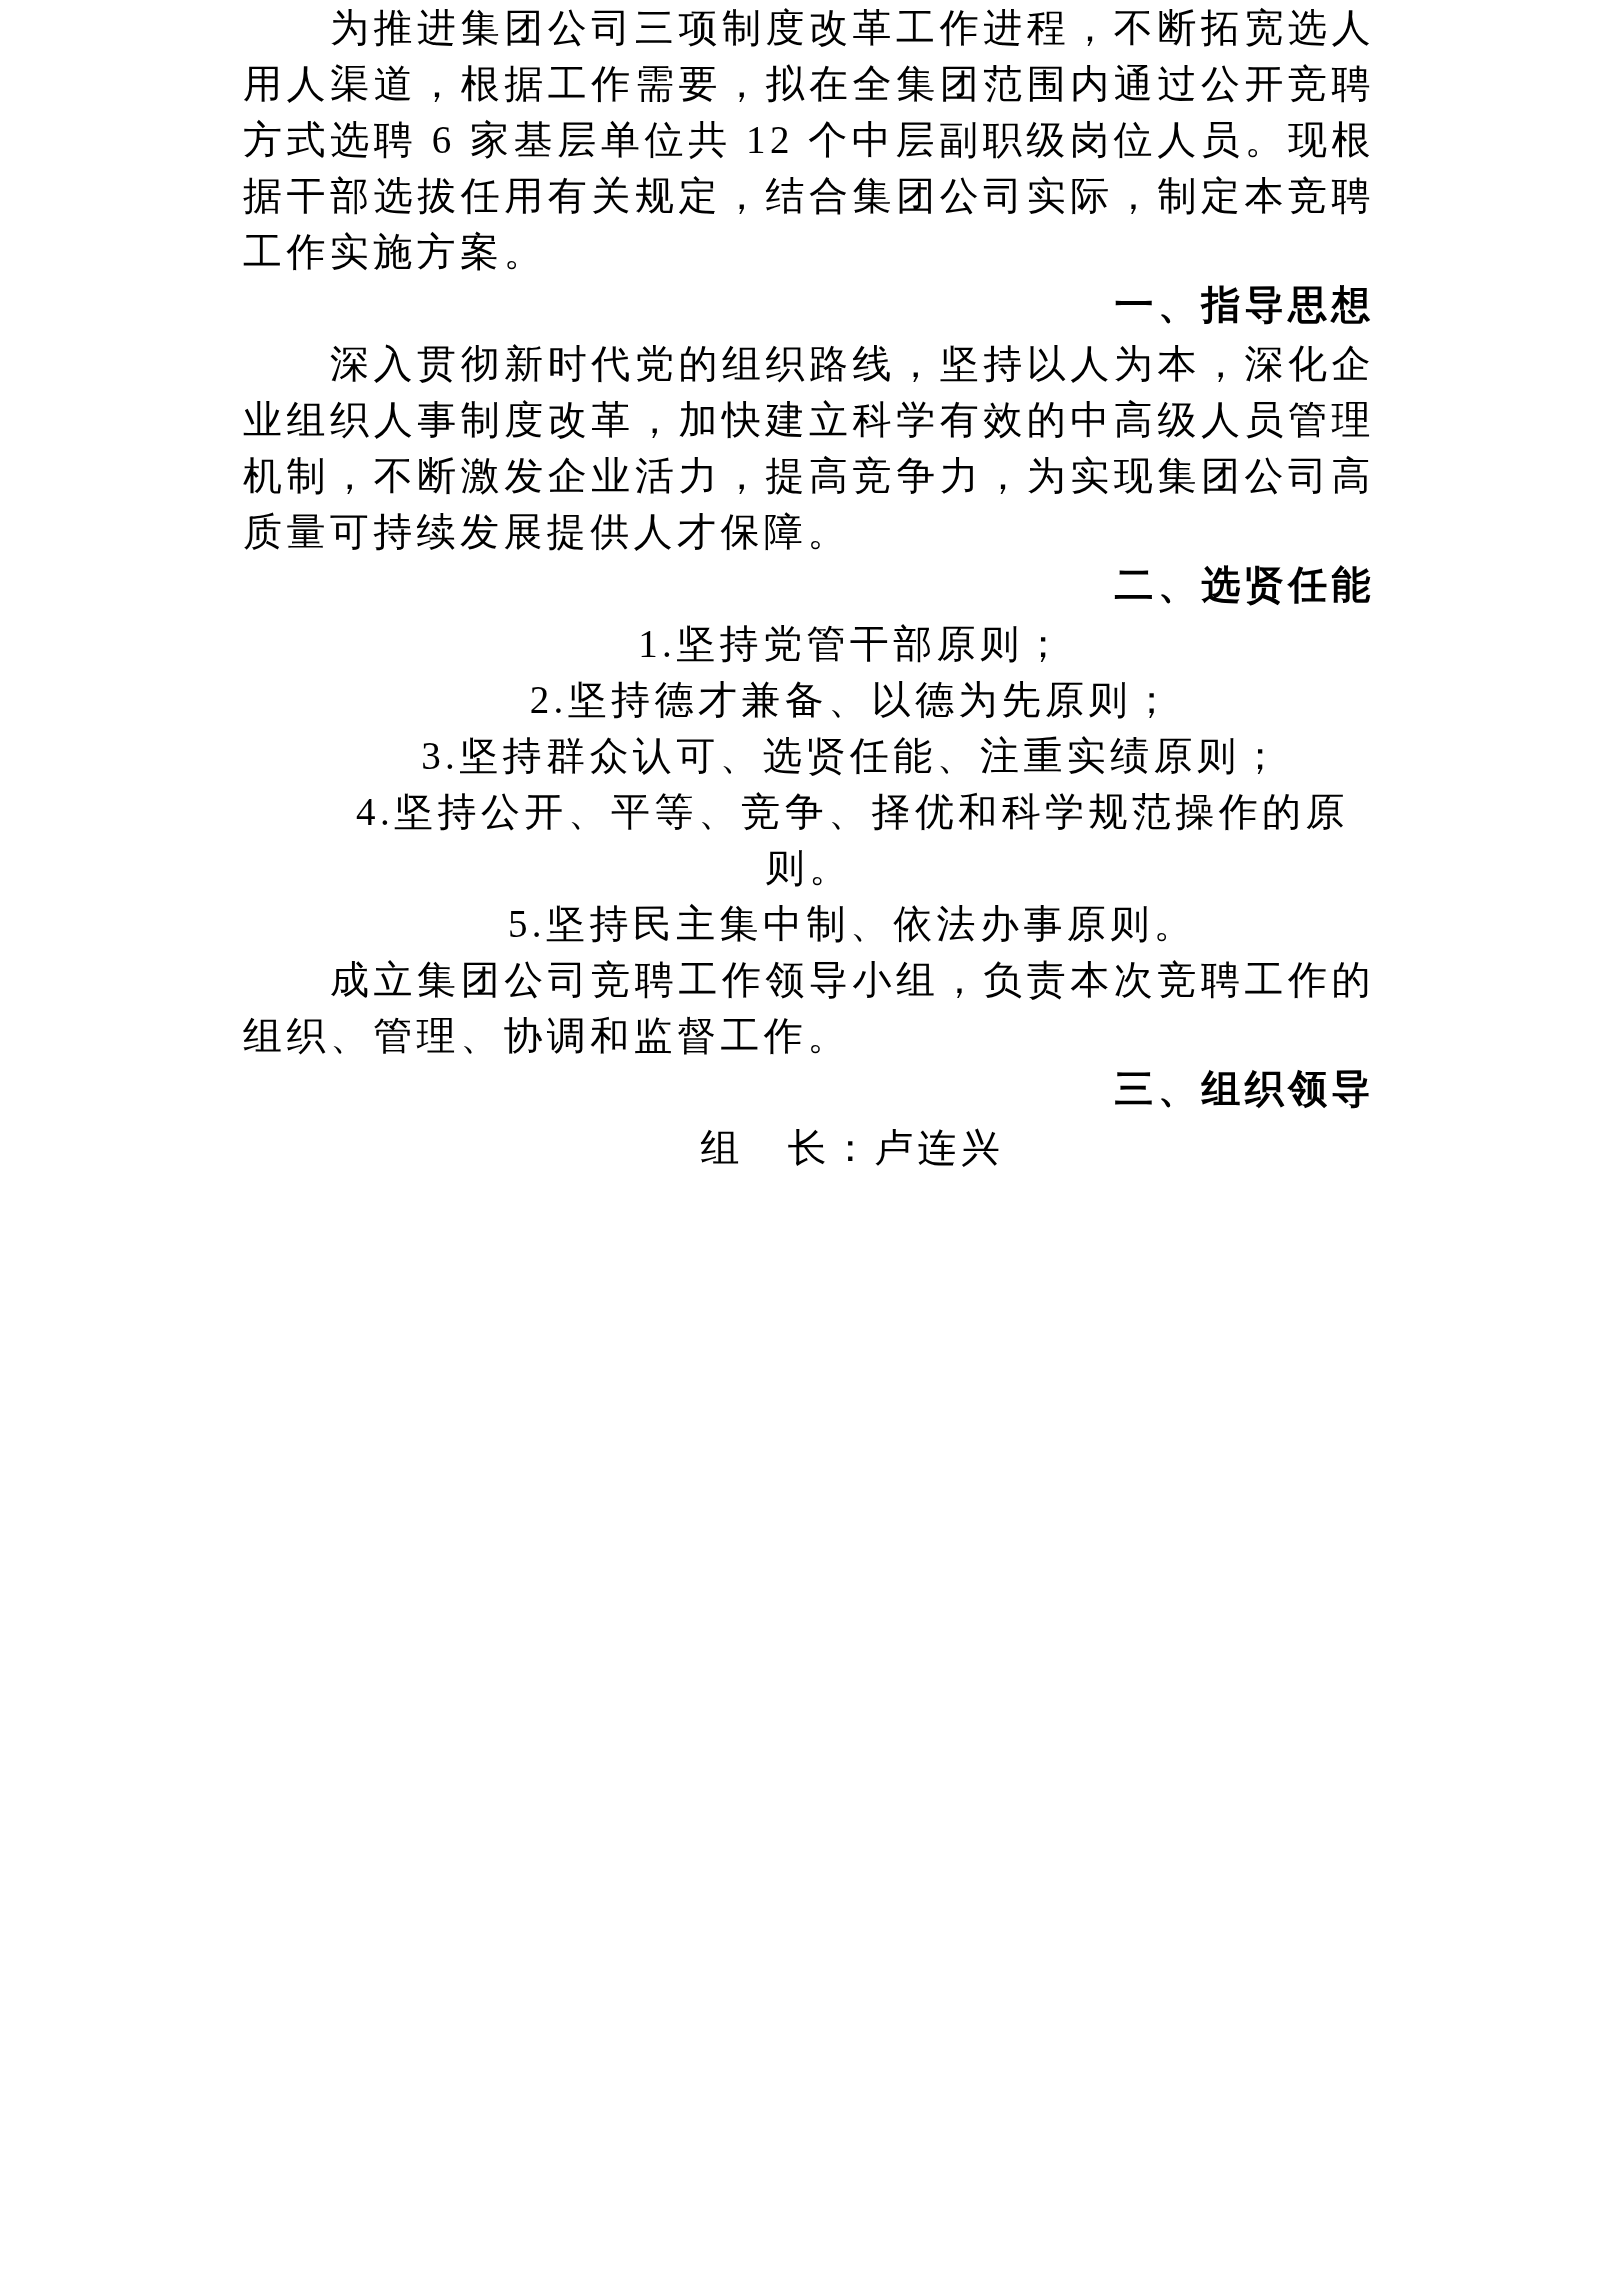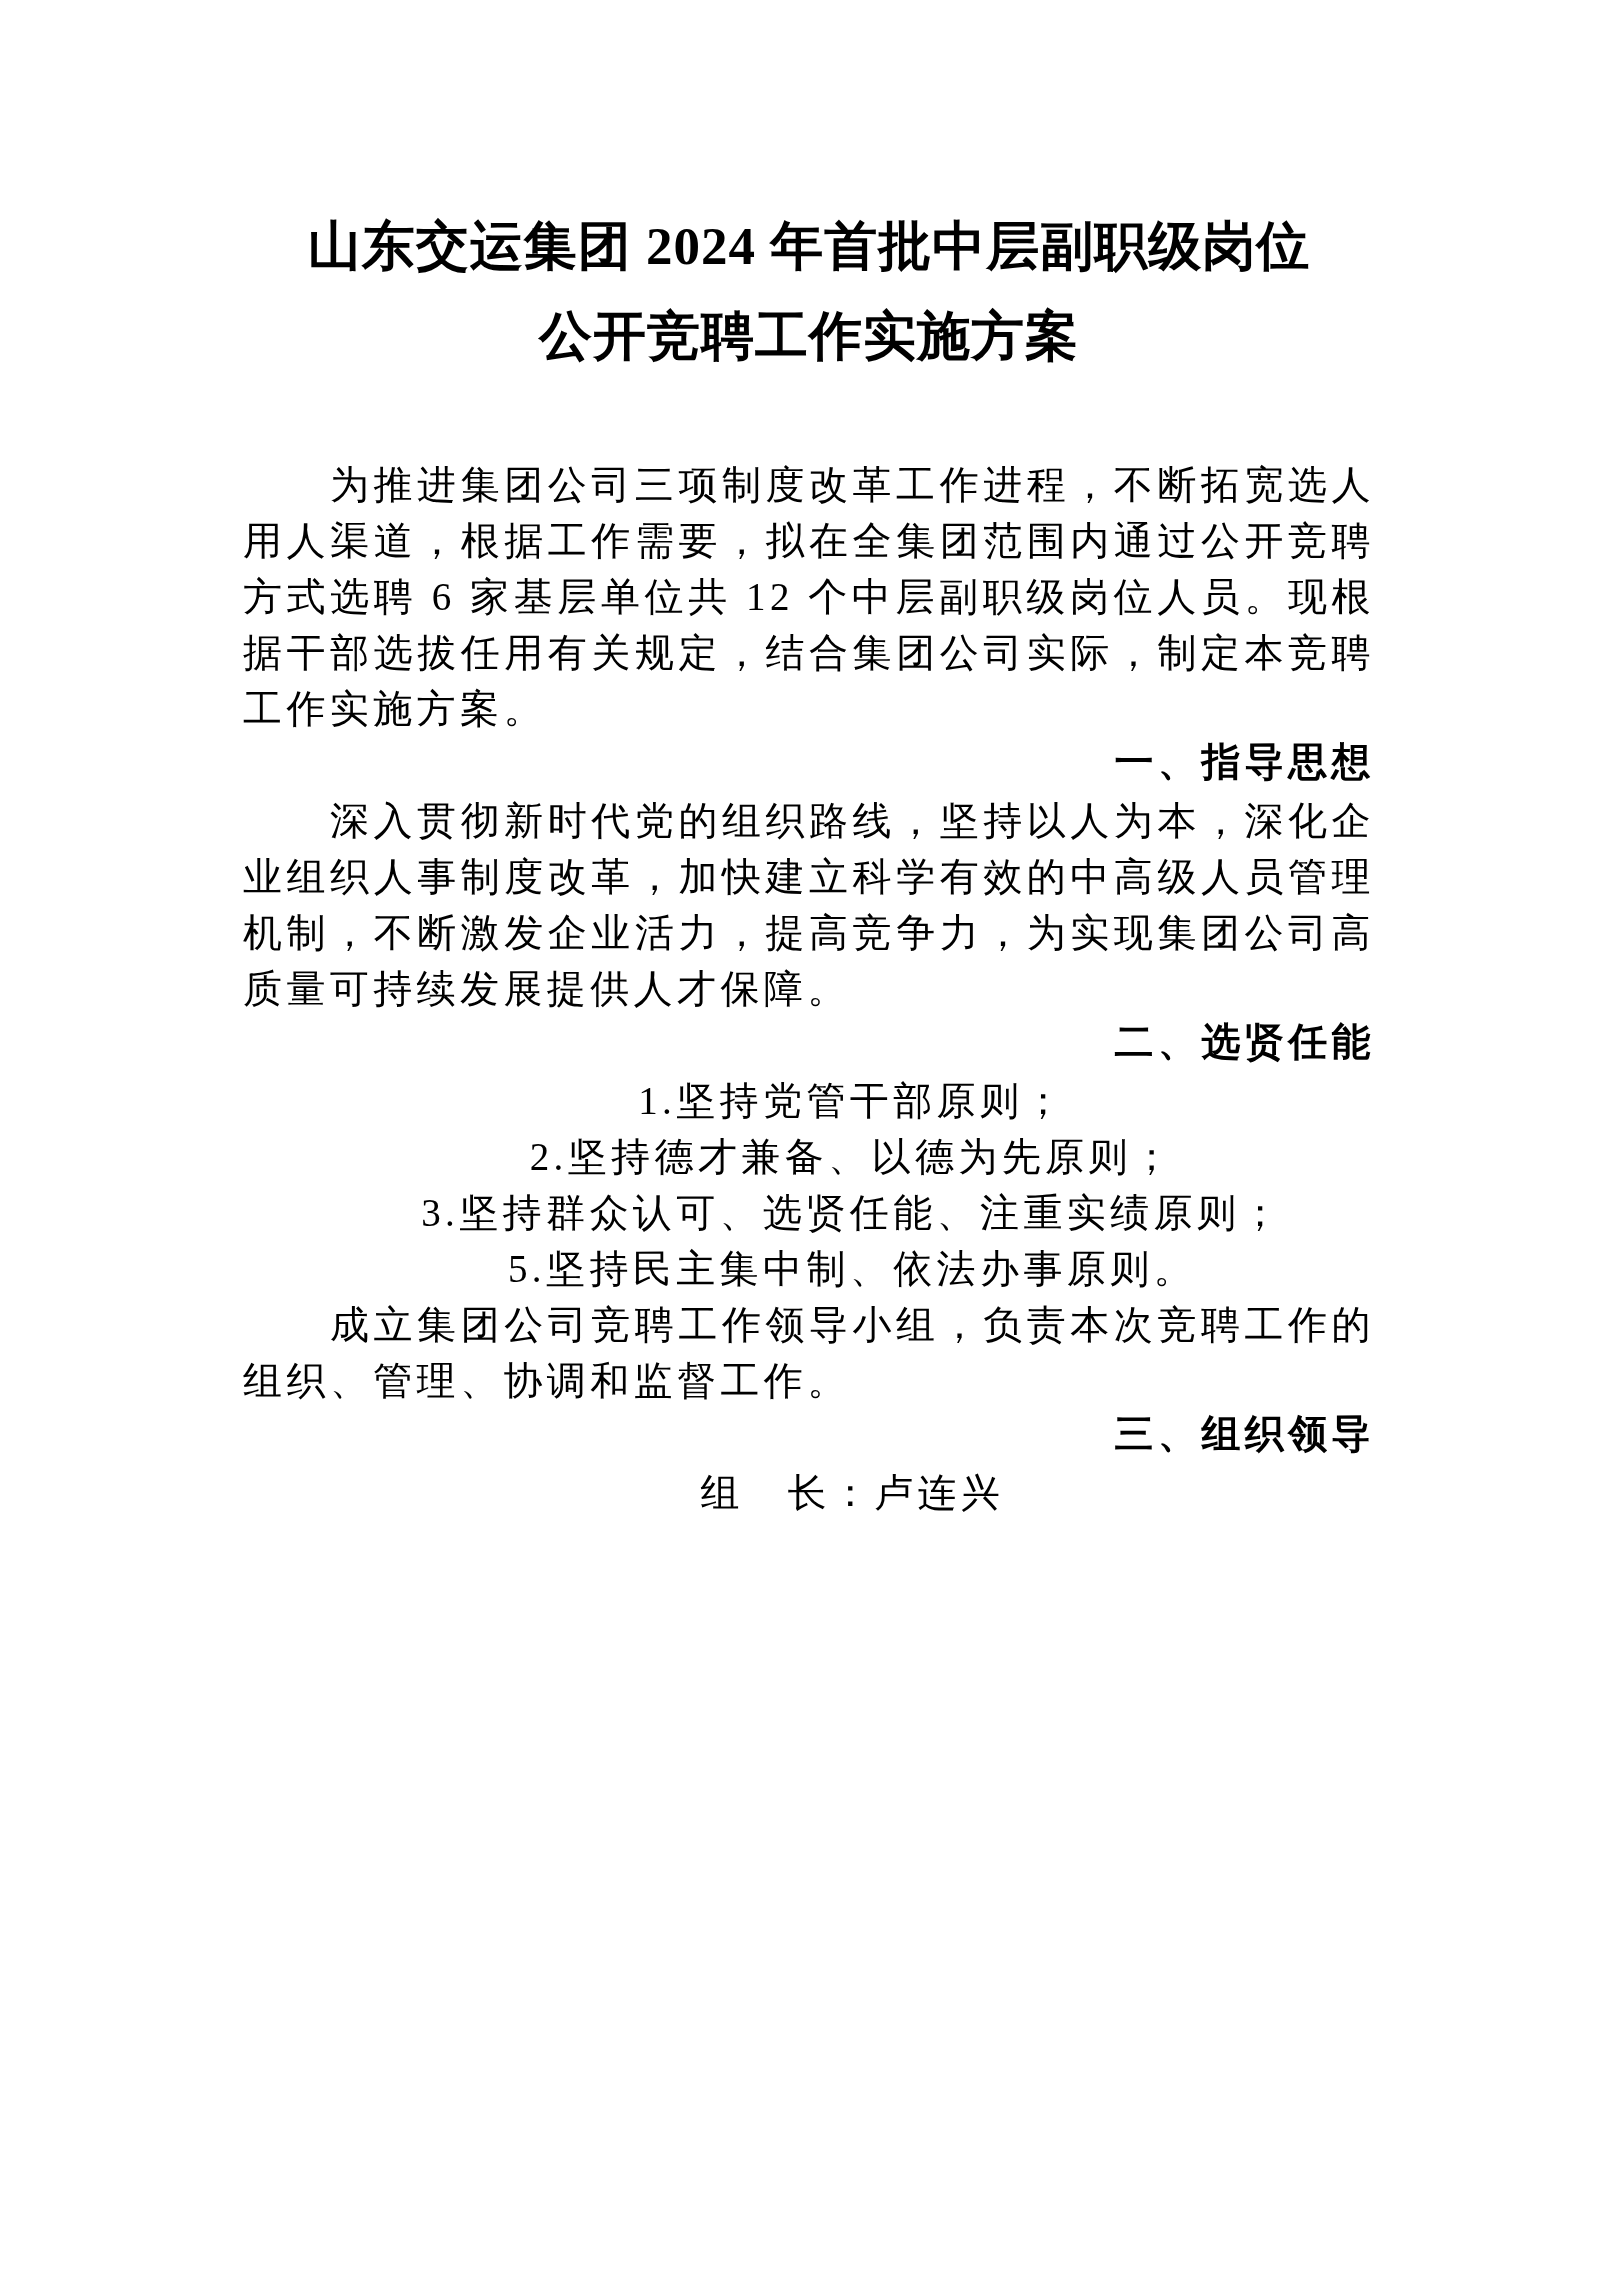--- a/index.html
+++ b/index.html
@@ -60,31 +60,28 @@
     text-indent: 87px;
     font-family: "Liberation Serif", serif;
     font-weight: normal;
     text-align: center;
   }
 </style>
 </head>
 <body>
 
 <div class="page">
-  <h1 class="doc-title">
-    <span class="title-line">山东交运集团 2024 年首批中层副职级岗位</span>
-    <span class="title-line">公开竞聘工作实施方案</span>
-  </h1>
   <div class="doc-body" id="doc-body">
       <div class="block paragraph">为推进集团公司三项制度改革工作进程，不断拓宽选人用人渠道，根据工作需要，拟在全集团范围内通过公开竞聘方式选聘 6 家基层单位共 12 个中层副职级岗位人员。现根据干部选拔任用有关规定，结合集团公司实际，制定本竞聘工作实施方案。</div>
       <div class="block heading">一、指导思想</div>
       <div class="block paragraph">深入贯彻新时代党的组织路线，坚持以人为本，深化企业组织人事制度改革，加快建立科学有效的中高级人员管理机制，不断激发企业活力，提高竞争力，为实现集团公司高质量可持续发展提供人才保障。</div>
       <div class="block heading">二、选贤任能</div>
       <div class="block list-item">1.坚持党管干部原则；</div>
       <div class="block list-item">2.坚持德才兼备、以德为先原则；</div>
       <div class="block list-item">3.坚持群众认可、选贤任能、注重实绩原则；</div>
+      <div class="block list-item">4.坚持公开、平等、竞争、择优和科学规范操作的原则。</div>
       <div class="block list-item">5.坚持民主集中制、依法办事原则。</div>
       <div class="block paragraph">成立集团公司竞聘工作领导小组，负责本次竞聘工作的组织、管理、协调和监督工作。</div>
       <div class="block heading">三、组织领导</div>
       <div class="block list-item">组　长：卢连兴</div>
     </div>
 </div>
 
 
 </body></html>

